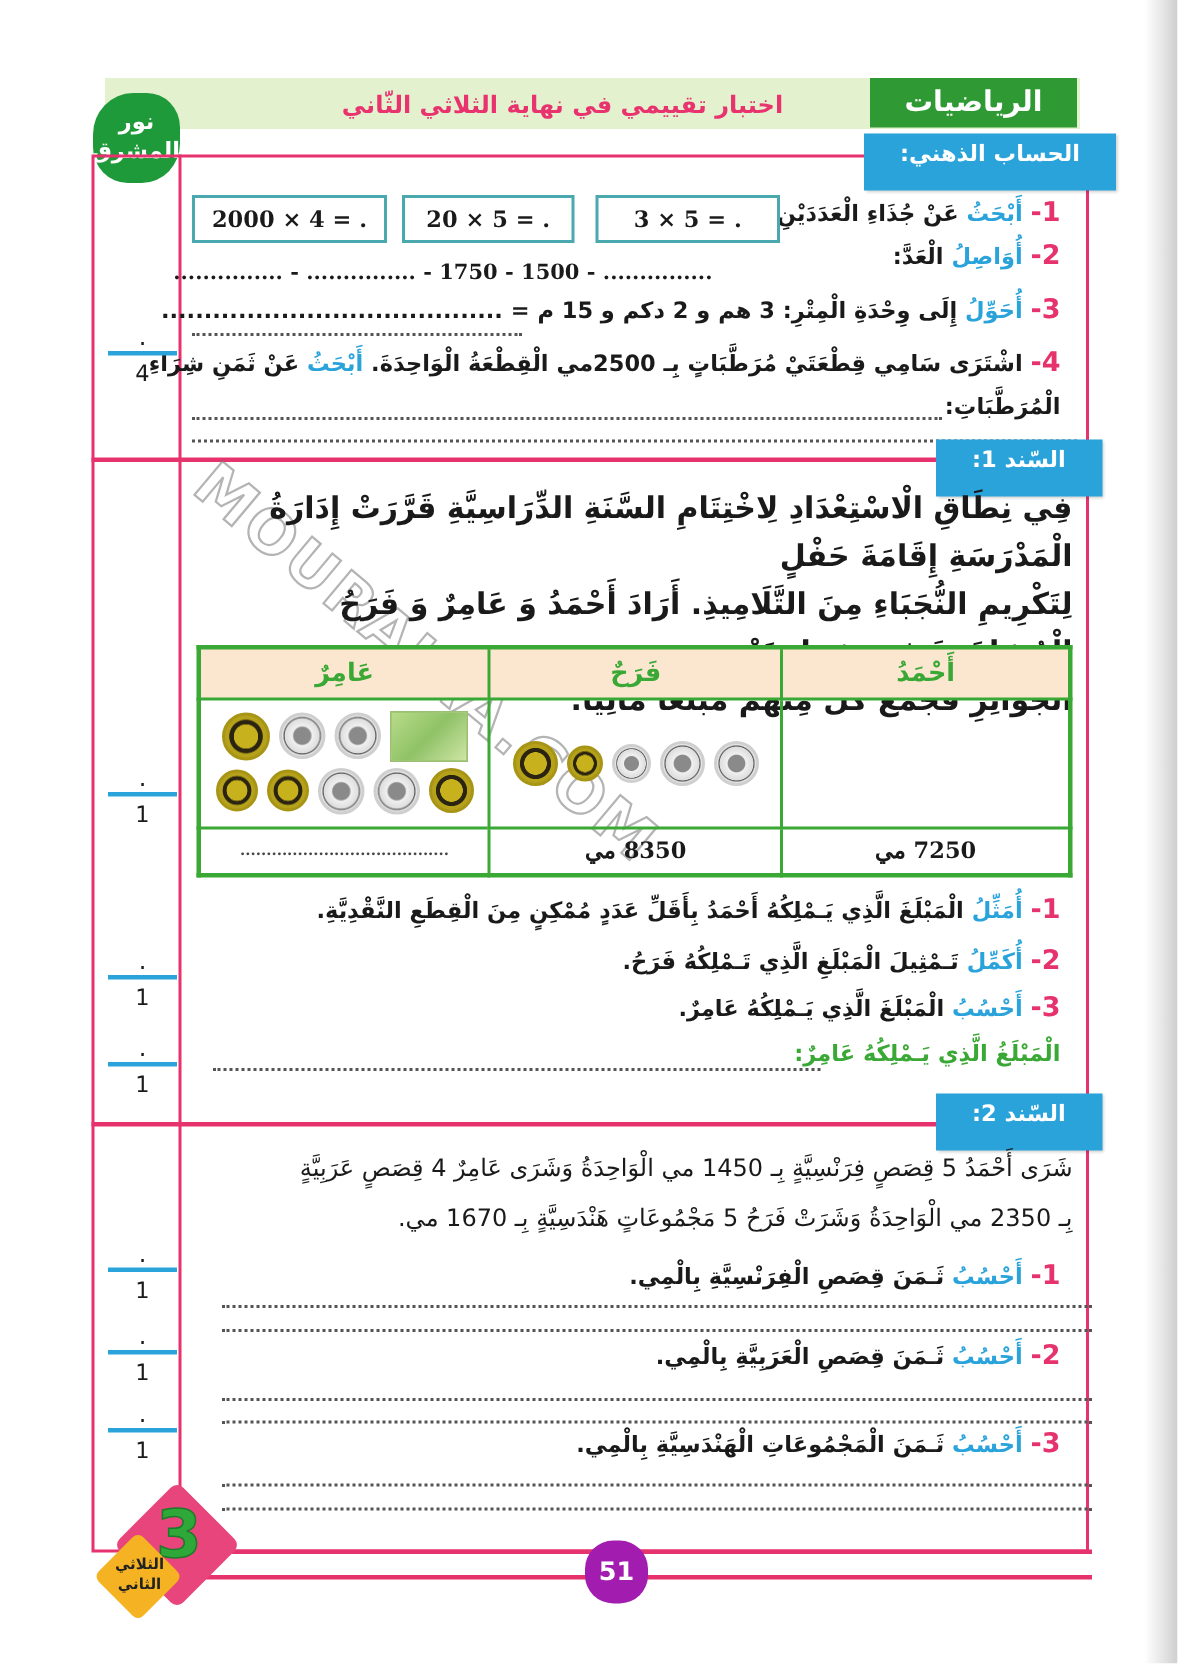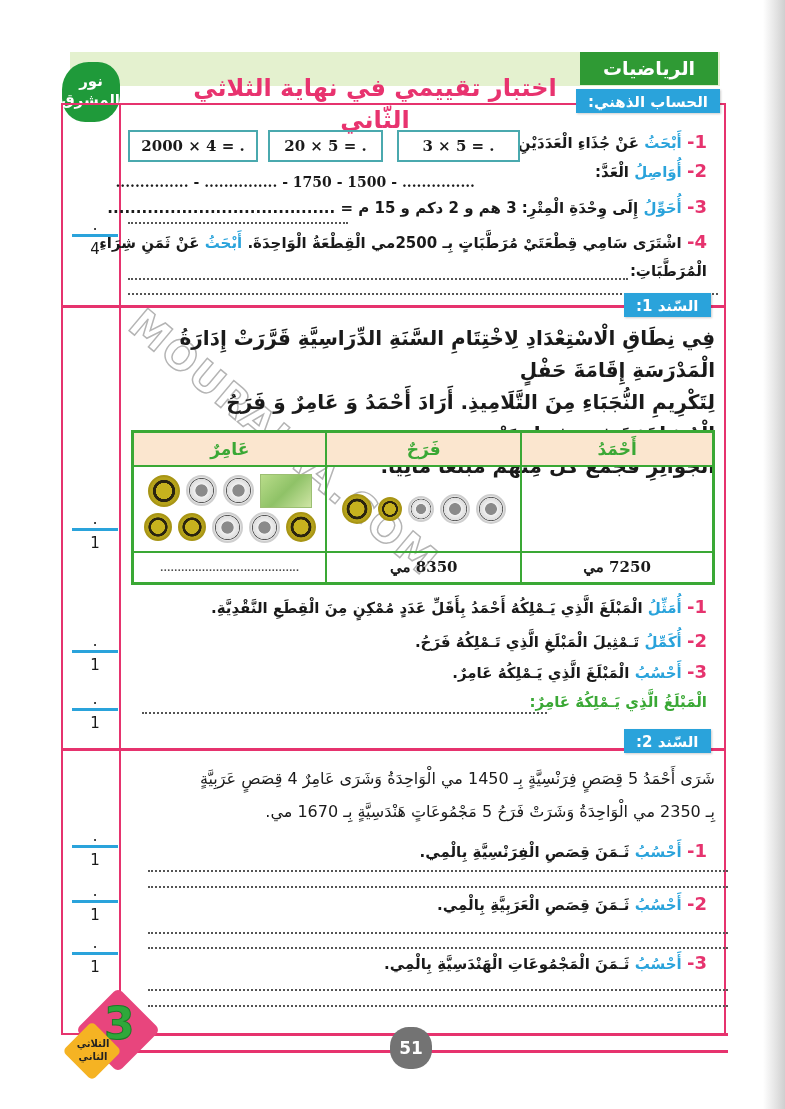--- a/index.html
+++ b/index.html
@@ -11,22 +11,22 @@
   .page-shadow {
     position: absolute; right: 0; top: 0; width: 22px; height: 1109px;
     background: linear-gradient(to right, #ffffff, #e3e3e3 60%, #cfcfcf);
   }
   
   .header-band {
     position: absolute; left: 70px; top: 52px; width: 650px; height: 34px;
     background: #e4f1cf;
   }
   .header-title {
-    position: absolute; left: 190px; top: 72px; width: 370px; height: 32px;
-    color: #e8336f; font-weight: bold; font-size: 24px; text-align: center; line-height: 32px;
+    position: absolute; left: 190px; top: 54px; width: 370px; height: 32px;
+    color: #e8336f; font-weight: bold; font-size: 16px; text-align: center; line-height: 32px;
     direction: rtl;
   }
   .subject-tag {
     position: absolute; left: 580px; top: 52px; width: 138px; height: 33px;
     background: #2f9a34; color: #fff; font-weight: bold; font-size: 19px; text-align: center;
     line-height: 33px; direction: rtl;
   }
   .brand-badge {
     position: absolute; left: 62px; top: 62px; width: 58px; height: 60px;
     background: #1f9a3a; border-radius: 46% 38% 44% 40%;
@@ -40,21 +40,21 @@
   }
   .score-column {
     position: absolute; left: 61px; top: 103px; width: 60px; height: 932px;
     border-right: 2px solid #e6336e;
   }
   .sep-line {
     position: absolute; left: 61px; width: 665px; height: 3px; background: #e6336e;
   }
   .section-label {
     position: absolute; background: #2aa3db; color: #fff; font-weight: bold; font-size: 15px;
-    padding: 0 12px; height: 24px; line-height: 26px; direction: rtl; box-shadow: 1px 1px 2px rgba(0,0,0,.2);
+    padding: 0 24px; height: 38px; line-height: 26px; direction: rtl; box-shadow: 1px 1px 2px rgba(0,0,0,.2);
   }
   .score-mark {
     position: absolute; left: 70px; width: 50px; text-align: center; font-size: 15px;
   }
   .score-mark .dot { display:block; height: 14px; line-height: 10px; font-size: 16px; }
   .score-mark .bar { display:block; height: 3px; background: #2aa3db; margin: 0 2px; }
   .score-mark .num { display:block; height: 22px; line-height: 24px; }
   
   .rtl { direction: rtl; text-align: right; }
   .line {
@@ -95,21 +95,21 @@
   .coin-row { display: flex; justify-content: center; align-items: center; margin: 3px 0; }
   
   .watermark {
     position: absolute; left: 150px; top: 300px; transform: rotate(40deg); transform-origin: left top;
     font-size: 40px; font-weight: bold; color: transparent; -webkit-text-stroke: 1.5px #777; letter-spacing: 2px;
     opacity: .55;
   }
   
   .footer-line { position: absolute; height: 3px; background: #e6336e; }
   .page-number {
-    position: absolute; left: 390px; top: 1027px; width: 42px; height: 42px; background: #737373;
+    position: absolute; left: 390px; top: 1027px; width: 42px; height: 42px; background: #a21caf;
     border-radius: 45%; color: #fff; font-weight: bold; font-size: 17px; text-align: center; line-height: 42px;
   }
   .trimester-badge {
     position: absolute; left: 88px; top: 1000px; width: 60px; height: 60px; background: #e8457d;
     transform: rotate(45deg); border-radius: 6px;
   }
   .trimester-num {
     position: absolute; left: 104px; top: 998px; font-size: 44px; font-weight: bold; color: #2fa83a;
     -webkit-text-stroke: 1px #1d7a28;
   }

